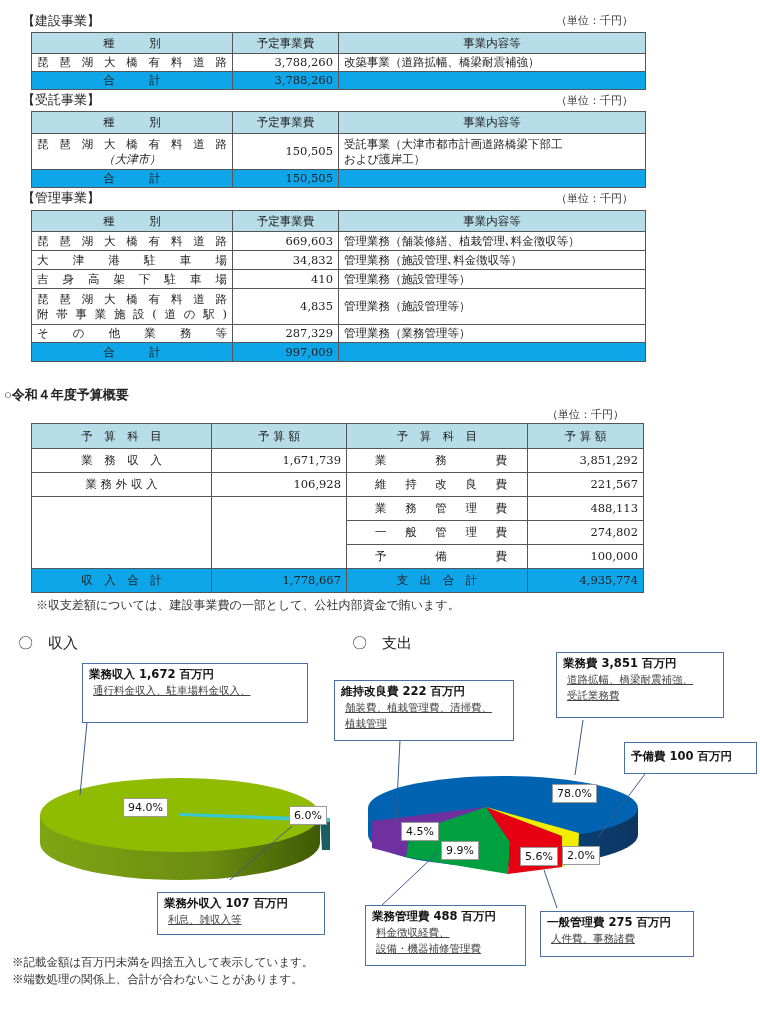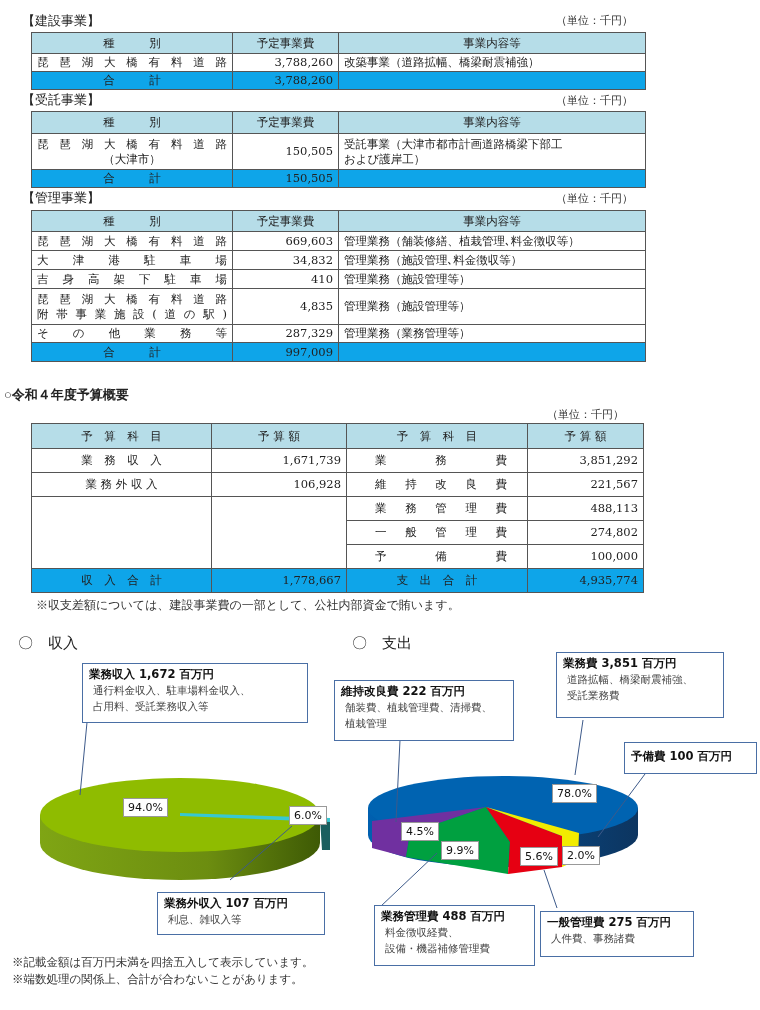--- a/index.html
+++ b/index.html
@@ -12,21 +12,21 @@
   th { background: #b6dde8; text-align: center; height: 21px; }
   td.num { text-align: right; }
   tr.total td { background: #0ea5e9; }
   td.cat { text-align: justify; text-align-last: justify; letter-spacing: 0; }
   td.catc { text-align: center; }
   .h2 { font-size: 13px; font-weight: bold; font-family: Liberation Serif, serif; }
   .note { font-size: 12px; color: #333; }
   .chart-head { font-size: 15px; font-family: "DejaVu Sans", sans-serif; }
   .callout { position: absolute; border: 1.5px solid #4a6fa5; background: #fff; padding: 3px 6px; }
   .callout .ct { font-family: "DejaVu Sans", sans-serif; font-weight: bold; font-size: 11.5px; color: #111; }
-  .callout .cd { font-size: 10.5px; color: #444; line-height: 16px; padding-left: 4px; }
+  .callout .cd { font-size: 10.5px; color: #444; line-height: 16px; padding-left: 4px; text-decoration: underline; }
   .pct { position: absolute; background: #fff; border: 1px solid #999; font-family: "DejaVu Sans", sans-serif; font-size: 11px; padding: 2px 4px; color: #111; }
   svg.ov { position: absolute; left: 0; top: 0; }
 </style>
 </head>
 <body>
 
 <div class="abs sec-title" style="left:22px;top:12px;">【建設事業】</div>
 <div class="abs unit" style="left:556px;top:13px;">（単位：千円）</div>
 <table style="left:31px;top:32px;width:614px;">
   <colgroup>
@@ -63,21 +63,21 @@
     </colgroup>
   <tbody>
       <tr style="height:22px">
     <th>種　　　別</th>
     <th>予定事業費</th>
     <th>事業内容等</th>
   </tr>
   <tr style="height:36px">
     <td>
       <div class="cat" style="text-align:justify;text-align-last:justify;">琵琶湖大橋有料道路</div>
-      <div style="text-align:center;">（大津市）</div>
+      <div style="text-align:center;font-style:italic;">（大津市）</div>
     </td>
     <td class="num">150,505</td>
     <td>
       <div>受託事業（大津市都市計画道路橋梁下部工</div>
       <div>および護岸工）</div>
     </td>
   </tr>
   <tr class="total" style="height:18px">
     <td class="catc">合　　　計</td>
     <td class="num">150,505</td>
@@ -230,21 +230,20 @@
     <line x1="380" y1="907" x2="437" y2="853" stroke="#3d5a8a" stroke-width="1"></line>
     <line x1="557" y1="908" x2="544" y2="870" stroke="#3d5a8a" stroke-width="1"></line>
   </g>
 </svg>
 
 <div class="pct" style="left:123px;top:798px;">94.0%</div>
 <div class="pct" style="left:289px;top:806px;">6.0%</div>
 <div class="callout" style="left:82px;top:663px;width:226px;height:60px;">
   <div class="ct">業務収入 1,672 百万円</div>
   <div class="cd">通行料金収入、駐車場料金収入、</div>
-  <div class="cd">占用料、受託業務収入等</div>
 </div>
 <div class="callout" style="left:157px;top:892px;width:168px;height:43px;">
   <div class="ct">業務外収入 107 百万円</div>
   <div class="cd">利息、雑収入等</div>
 </div>
 
 <div class="pct" style="left:552px;top:784px;">78.0%</div>
 <div class="pct" style="left:562px;top:846px;">2.0%</div>
 <div class="pct" style="left:520px;top:847px;">5.6%</div>
 <div class="pct" style="left:441px;top:841px;">9.9%</div>
@@ -255,21 +254,21 @@
   <div class="cd">道路拡幅、橋梁耐震補強、</div>
   <div class="cd">受託業務費</div>
 </div>
 <div class="callout" style="left:624px;top:742px;width:133px;height:32px;padding-top:6px;">
   <div class="ct">予備費 100 百万円</div>
 </div>
 <div class="callout" style="left:540px;top:911px;width:154px;height:46px;">
   <div class="ct">一般管理費 275 百万円</div>
   <div class="cd">人件費、事務諸費</div>
 </div>
-<div class="callout" style="left:365px;top:905px;width:161px;height:61px;margin-left:9px;">
+<div class="callout" style="left:365px;top:905px;width:161px;height:61px;">
   <div class="ct">業務管理費 488 百万円</div>
   <div class="cd">料金徴収経費、</div>
   <div class="cd">設備・機器補修管理費</div>
 </div>
 <div class="callout" style="left:334px;top:680px;width:180px;height:61px;">
   <div class="ct">維持改良費 222 百万円</div>
   <div class="cd">舗装費、植栽管理費、清掃費、</div>
   <div class="cd">植栽管理</div>
 </div>
 

